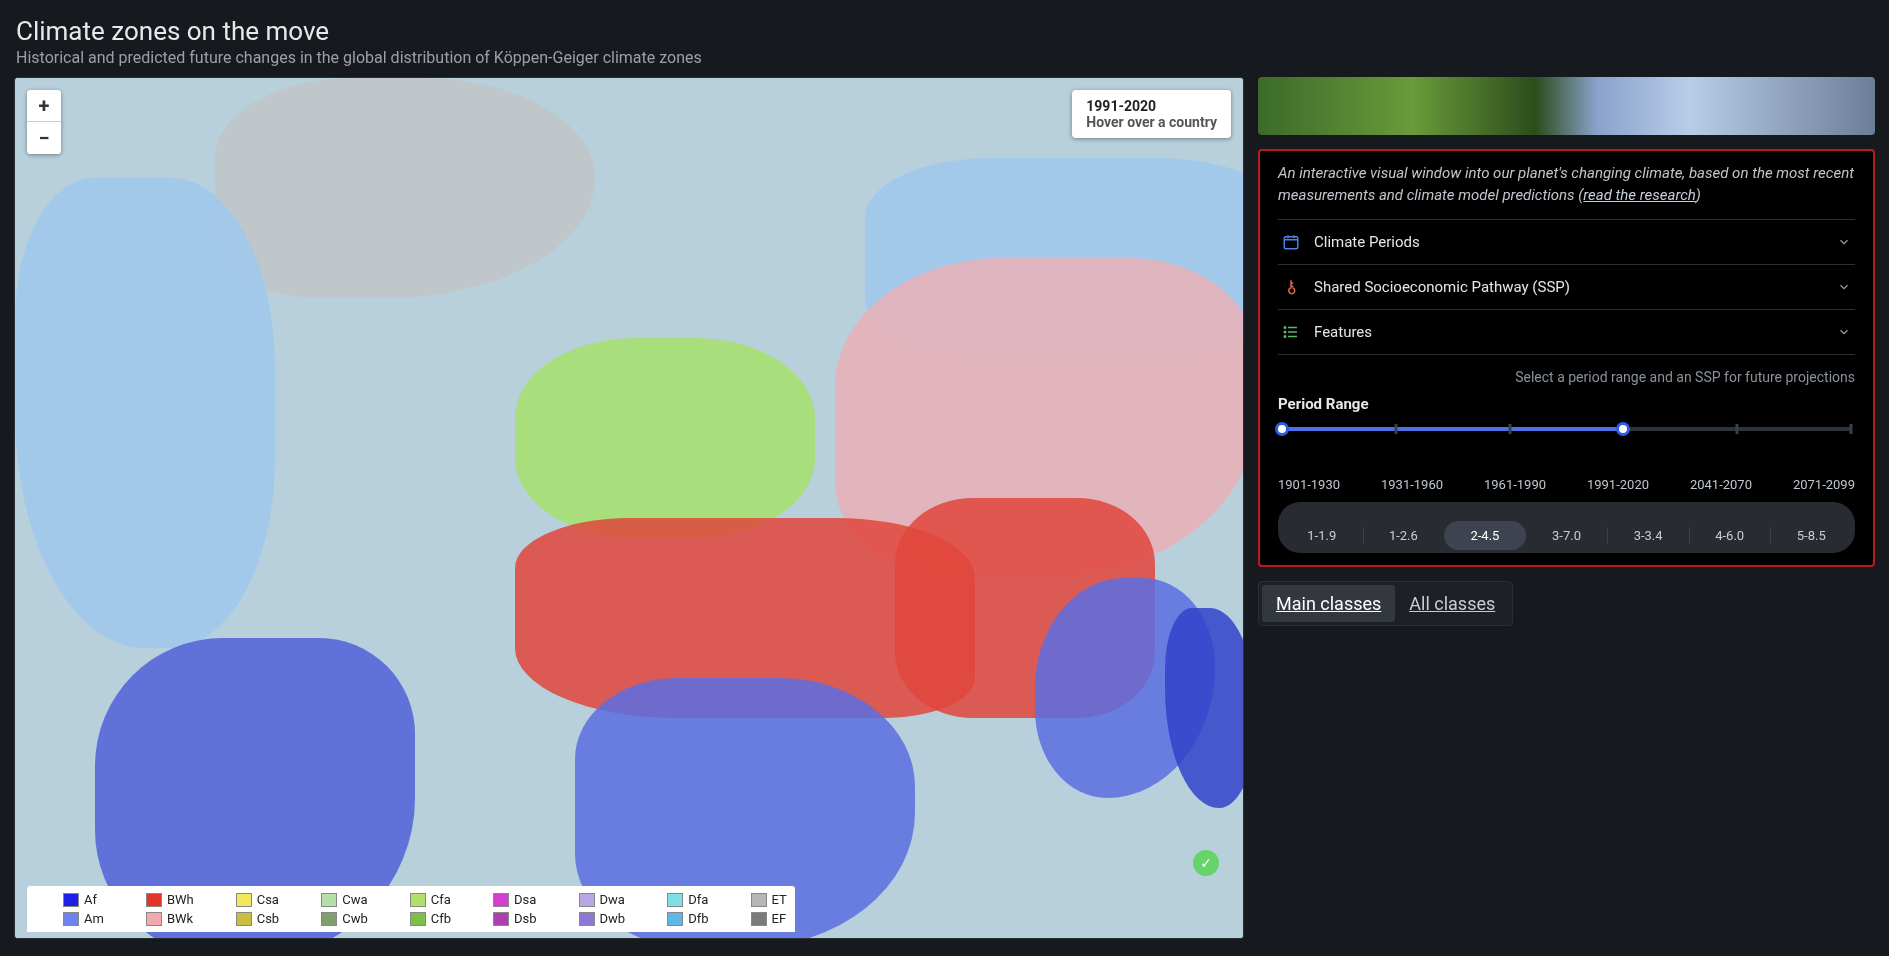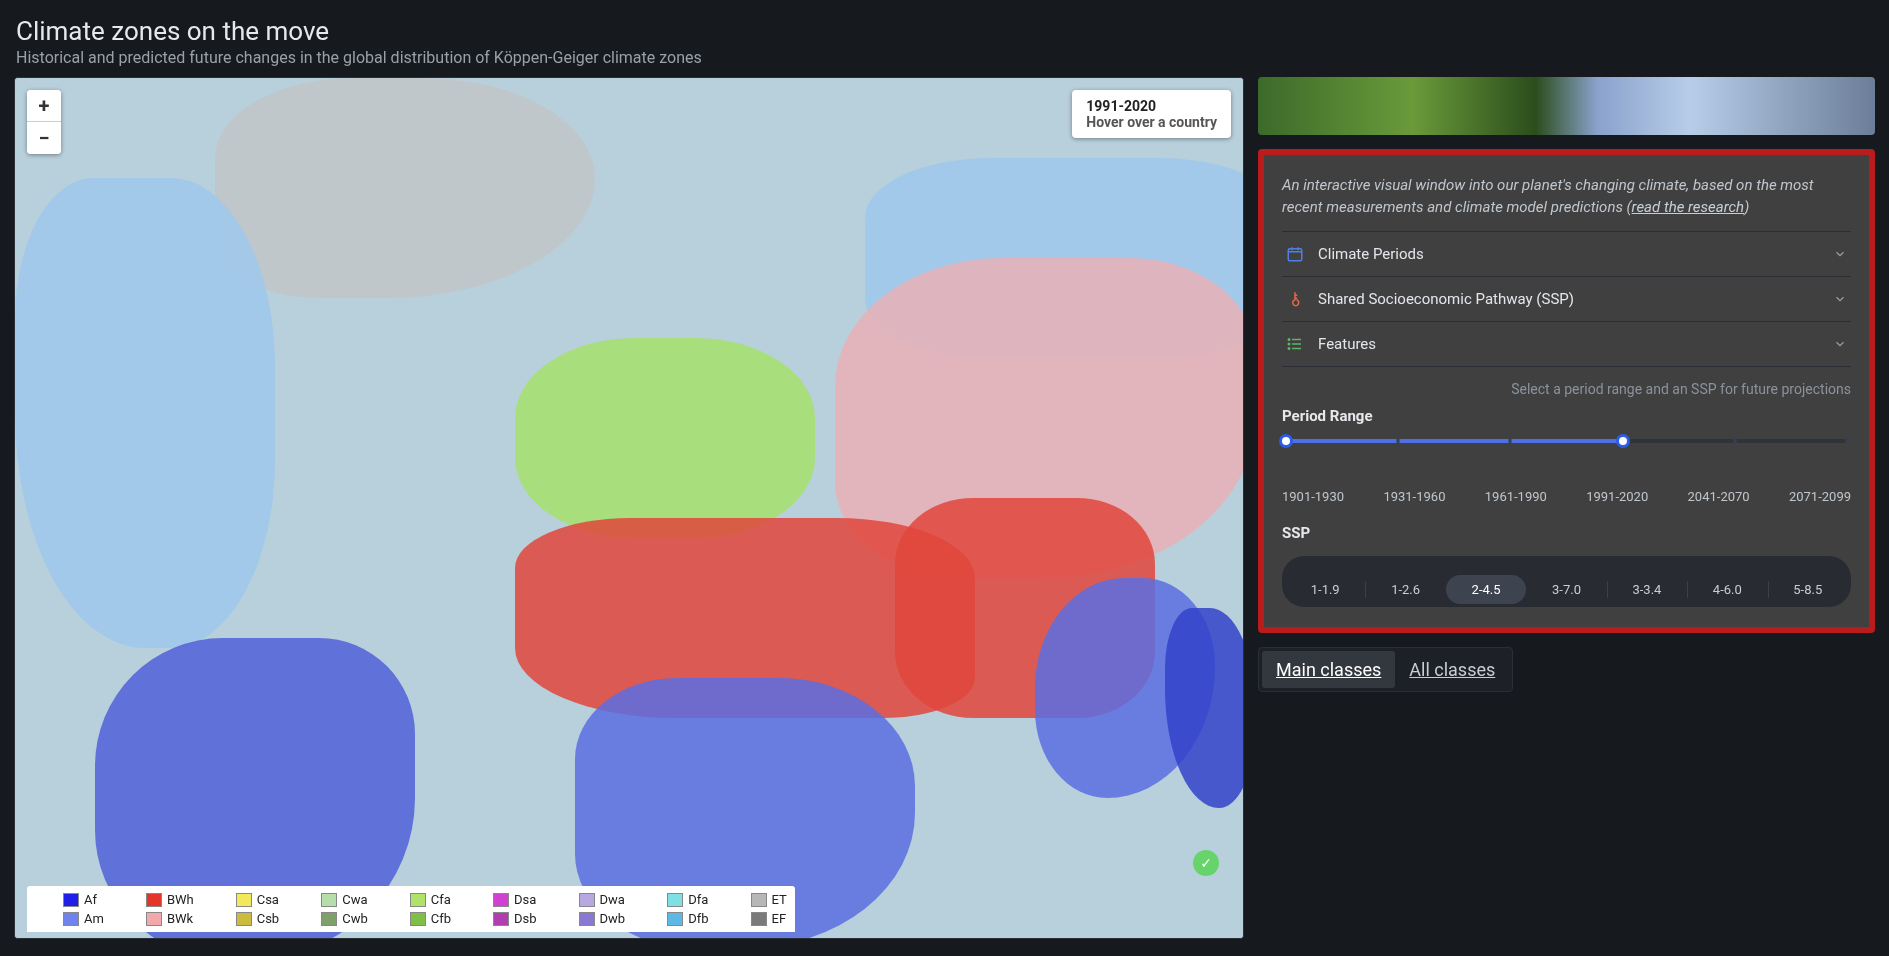--- a/index.html
+++ b/index.html
@@ -112,24 +112,24 @@
     display:flex;
     flex-direction:column;
     gap:14px;
   }
   .img-strip {
     height:58px;
     border-radius:4px;
     background: linear-gradient(90deg,#3c6a2a 0%, #6a9a3a 25%, #2b4d1c 45%, #8aa2cd 55%, #b7cde8 70%, #6b7d99 100%);
   }
   .panel {
-    background:#404040;
-    border:6px solid #b91c1c;
+    background:#000000;
+    border:2px solid #b91c1c;
     border-radius:4px;
-    padding: 20px 18px;
+    padding: 12px 18px;
   }
   .intro {
     font-style: italic;
     color:#bfc6cd;
     font-size:15px;
     line-height:1.45;
     margin-bottom: 12px;
   }
   .intro a { color:#c7cfd8; text-decoration: underline; }
   .accordion {
@@ -449,21 +449,20 @@
       </div>
       <div class="slider-labels" id="slider-labels">
           <span>1901-1930</span>
           <span>1931-1960</span>
           <span>1961-1990</span>
           <span>1991-2020</span>
           <span>2041-2070</span>
           <span>2071-2099</span>
         </div>
 
-      <div class="section-label ssp-label">SSP</div>
       <div class="seg" id="ssp-seg">
           <div class="seg-btn">1-1.9</div>
           <div class="seg-btn">1-2.6</div>
           <div class="seg-btn active">2-4.5</div>
           <div class="seg-btn">3-7.0</div>
           <div class="seg-btn">3-3.4</div>
           <div class="seg-btn">4-6.0</div>
           <div class="seg-btn">5-8.5</div>
         </div>
     </div>

